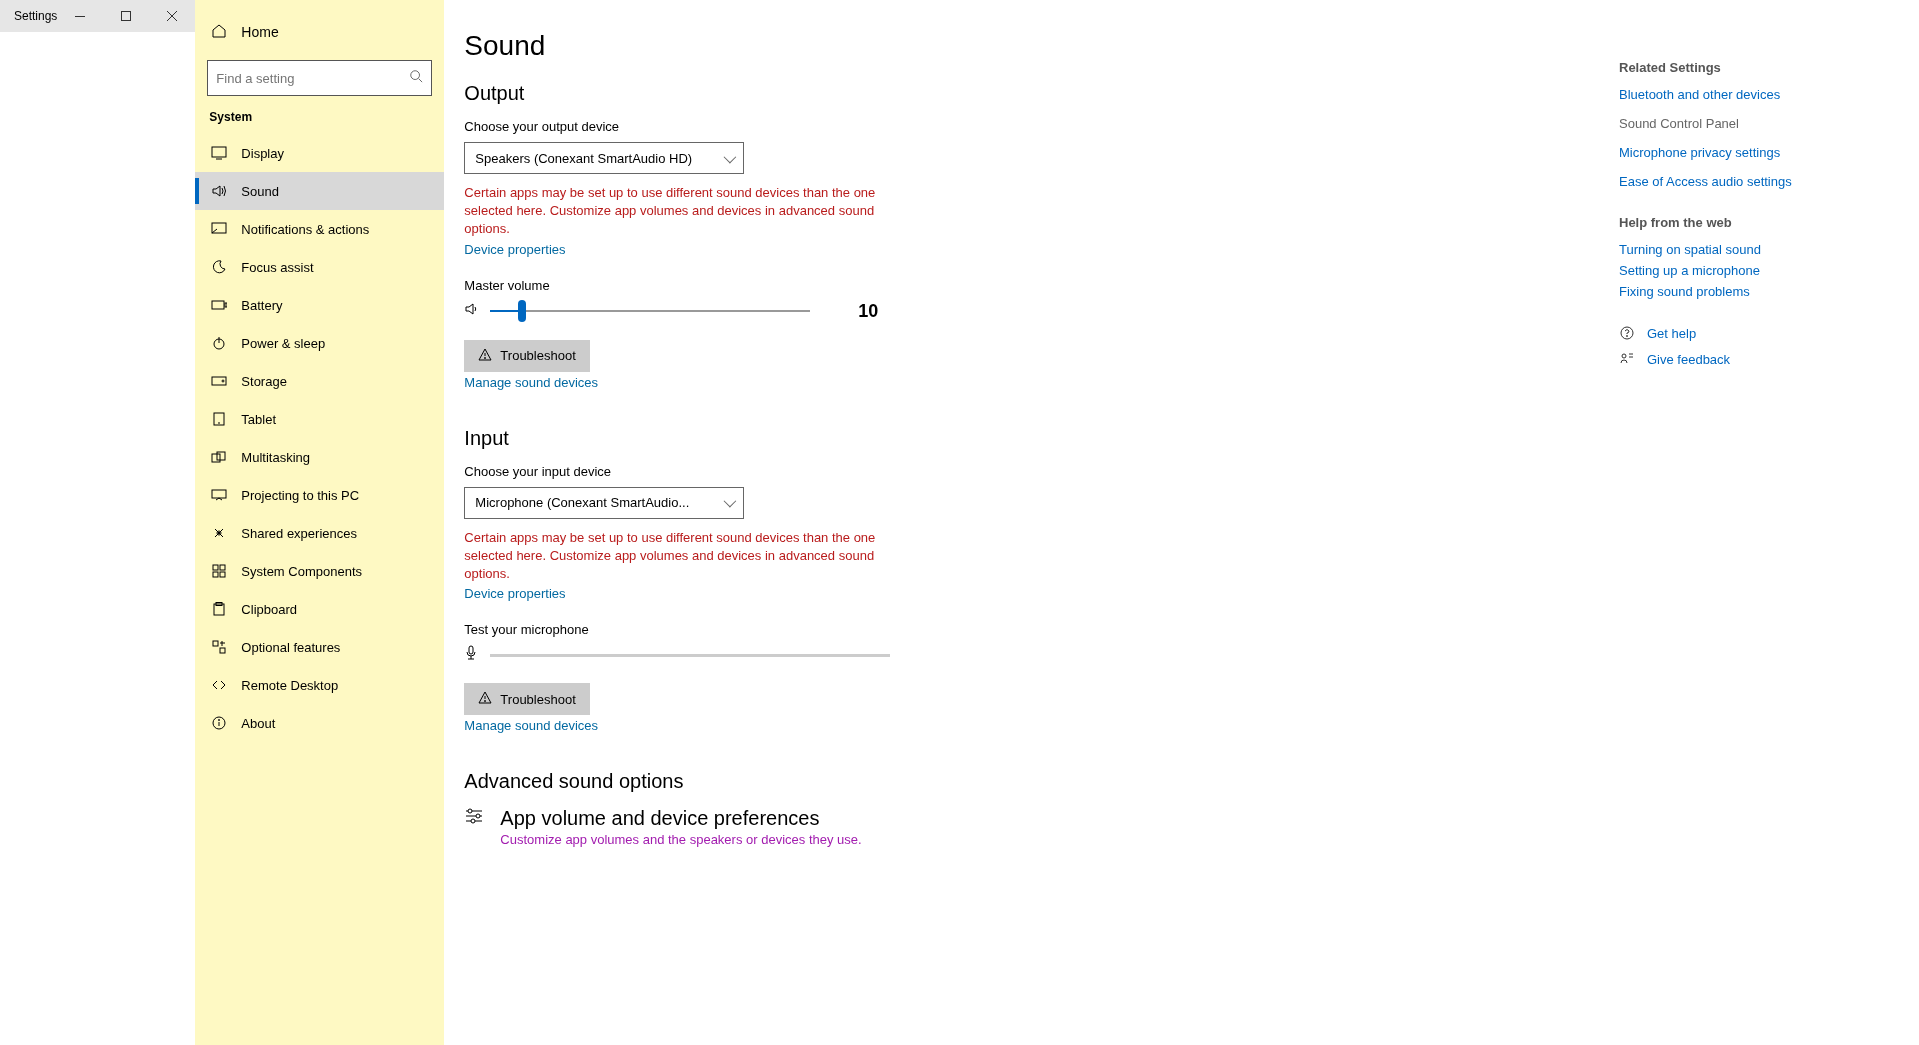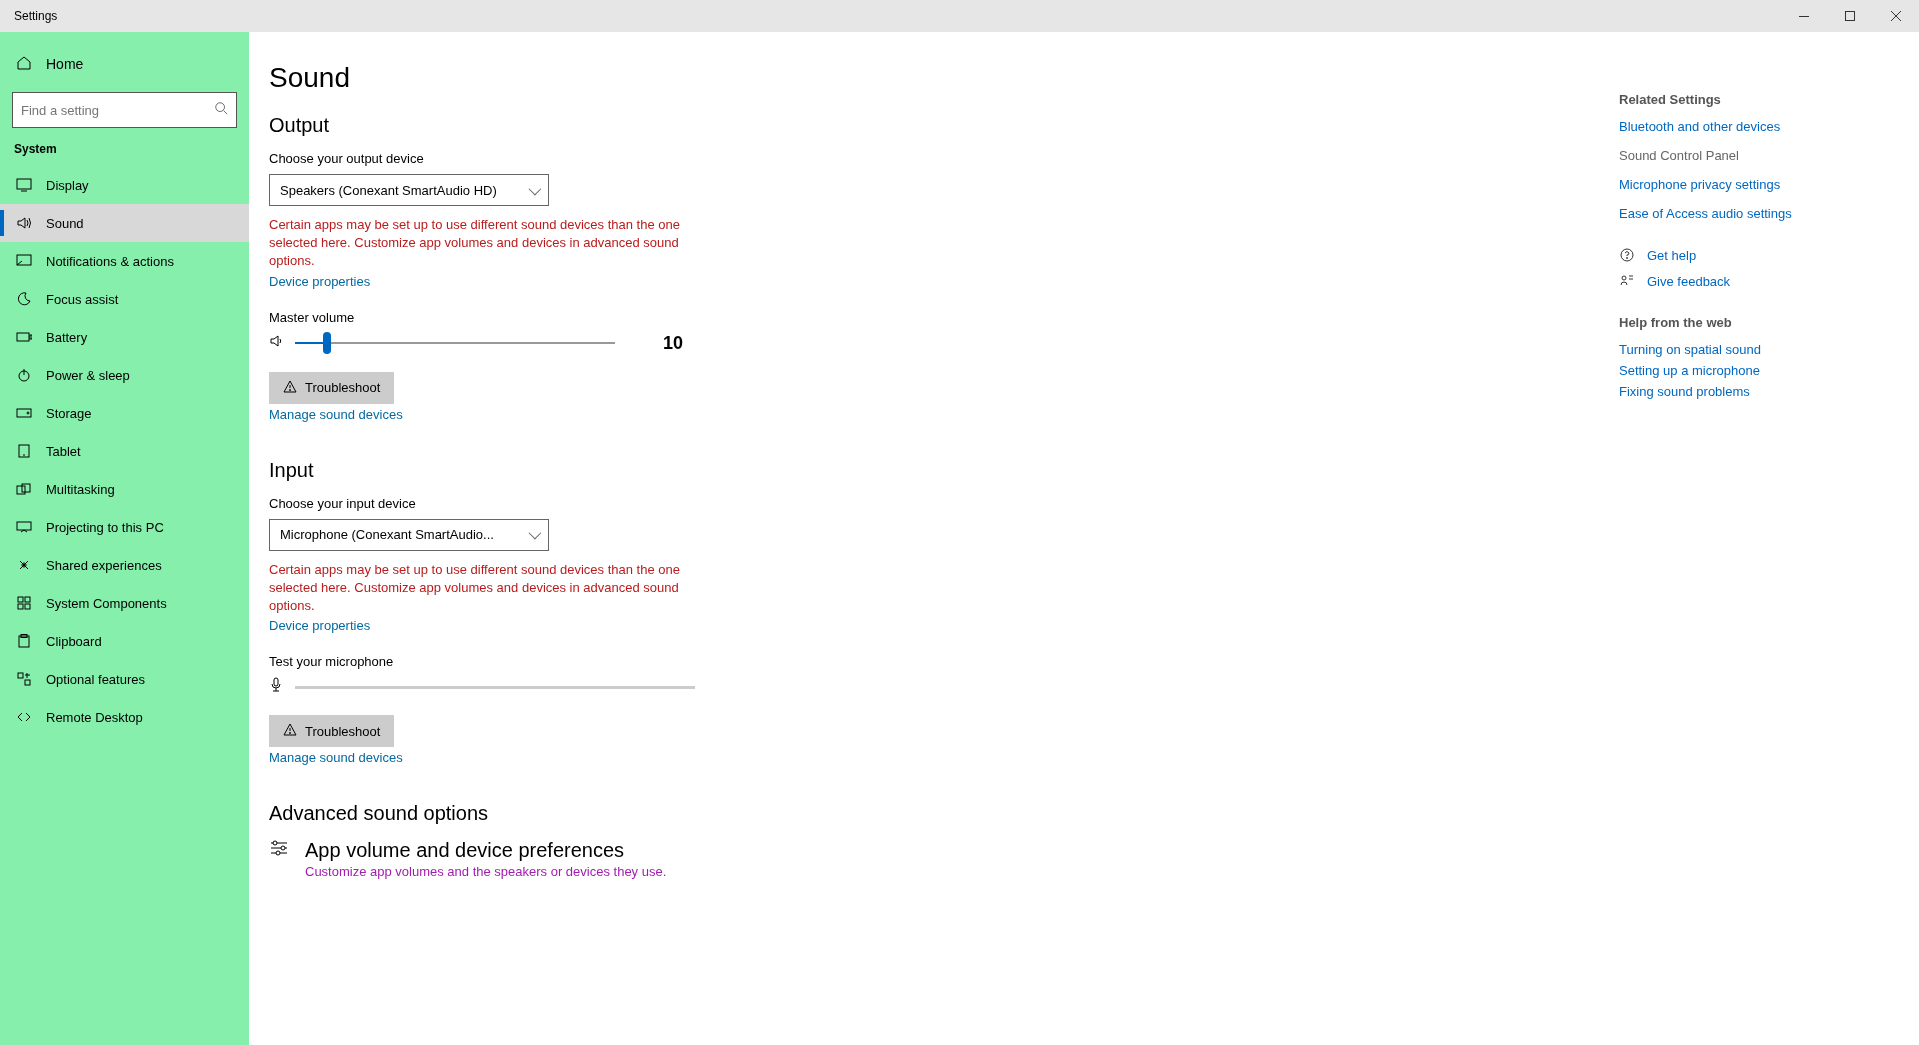--- a/index.html
+++ b/index.html
@@ -1,24 +1,24 @@
 <!DOCTYPE html>
 <html><head>
 <meta charset="utf-8">
 <style>
 * { box-sizing: border-box; margin: 0; padding: 0; font-family: "Segoe UI", Tahoma, sans-serif; }
 html, body { height: 100%; overflow: hidden; background: #fff; }
-.window { display: flex; flex-direction: column; height: 100vh; }
+.window { display: flex; height: 100vh; }
 .titlebar { height: 32px; display: flex; align-items: center; justify-content: space-between; padding-left: 14px; background: #e6e6e6; font-size: 12px; color: #000; }
 .title-controls { display: flex; height: 100%; }
 .title-controls .btn { width: 46px; display: flex; align-items: center; justify-content: center; color: #333; font-size: 10px; cursor: default; }
 
 .body-row { flex: 1; display: flex; overflow: hidden; }
 
-.sidebar { width: 249px; background: #86efac; display: flex; flex-direction: column; padding-top: 12px; overflow-y: auto; }
+.sidebar { width: 249px; background: #fef9c3; display: flex; flex-direction: column; padding-top: 12px; overflow-y: auto; }
 .home-row { display: flex; align-items: center; height: 40px; padding-left: 16px; gap: 14px; font-size: 14px; cursor: default; margin-bottom: 8px; }
 .search-wrap { padding: 0 12px 14px 12px; }
 .search-box { display: flex; align-items: center; border: 1px solid #555; background: #fff; height: 36px; padding: 0 8px; }
 .search-box input { flex: 1; border: none; outline: none; font-size: 13px; background: transparent; }
 .search-icon-svg { color: #555; }
 
 .sidebar h4 { font-size: 12px; font-weight: 600; padding: 0 14px 10px 14px; }
 .nav-item { display: flex; align-items: center; height: 38px; padding-left: 16px; gap: 14px; font-size: 13px; color: #000; position: relative; cursor: default; }
 .nav-item.active { background: #d8d8d8; }
 .nav-item.active::before { content: ""; position: absolute; left: 0; top: 6px; bottom: 6px; width: 4px; background: #0067c0; }
@@ -240,20 +240,30 @@
         <span>Optional features</span>
       </div>
       <div class="nav-item">
         <span class="icon">
             <svg width="16" height="12" viewBox="0 0 16 12" fill="none" stroke="currentColor">
               <path d="M2 6 L6 2 M2 6 L6 10"></path>
               <path d="M14 6 L10 2 M14 6 L10 10"></path>
             </svg>
           </span>
         <span>Remote Desktop</span>
+      </div>
+      <div class="nav-item">
+        <span class="icon">
+            <svg width="14" height="14" viewBox="0 0 14 14" fill="none" stroke="currentColor">
+              <circle cx="7" cy="7" r="6"></circle>
+              <line x1="7" y1="6" x2="7" y2="10"></line>
+              <circle cx="7" cy="4" r="0.5" fill="currentColor"></circle>
+            </svg>
+          </span>
+        <span>About</span>
       </div>
     </div>
 
     <div class="main">
       <div class="content-col">
         <h1 class="page-title">Sound</h1>
 
         
         <h2 class="section">Output</h2>
         <div class="field-label">Choose your output device</div>
@@ -337,42 +347,42 @@
           </div>
         </div>
       </div>
 
       <div class="related-col">
         <h5>Related Settings</h5>
         <a class="rlink">Bluetooth and other devices</a>
         <a class="rlink muted">Sound Control Panel</a>
         <a class="rlink">Microphone privacy settings</a>
         <a class="rlink">Ease of Access audio settings</a>
+
+        <div class="help-block">
+          <h5>Help from the web</h5>
+          <a class="rlink" style="margin-bottom:6px">Turning on spatial sound</a>
+          <a class="rlink" style="margin-bottom:6px">Setting up a microphone</a>
+          <a class="rlink">Fixing sound problems</a>
+        </div>
 
         <div class="help-block">
           <div class="help-item">
             <svg width="16" height="16" viewBox="0 0 16 16" fill="none" stroke="currentColor">
                 <circle cx="8" cy="8" r="6"></circle>
                 <path d="M6 6 Q8 3 10 6 Q10 8 8 8 V9"></path>
                 <circle cx="8" cy="11" r="0.5" fill="currentColor"></circle>
               </svg>
             <span>Get help</span>
           </div>
           <div class="help-item">
             <svg width="16" height="16" viewBox="0 0 16 16" fill="none" stroke="currentColor">
                 <circle cx="5" cy="5" r="2"></circle>
                 <path d="M2 12 Q2 9 5 9 Q8 9 8 12"></path>
                 <path d="M10 3 L14 3 M10 6 L14 6"></path>
               </svg>
             <span>Give feedback</span>
           </div>
         </div>
-
-        <div class="help-block">
-          <h5>Help from the web</h5>
-          <a class="rlink" style="margin-bottom:6px">Turning on spatial sound</a>
-          <a class="rlink" style="margin-bottom:6px">Setting up a microphone</a>
-          <a class="rlink">Fixing sound problems</a>
-        </div>
       </div>
     </div>
   </div>
 </div>
 
 </body></html>

